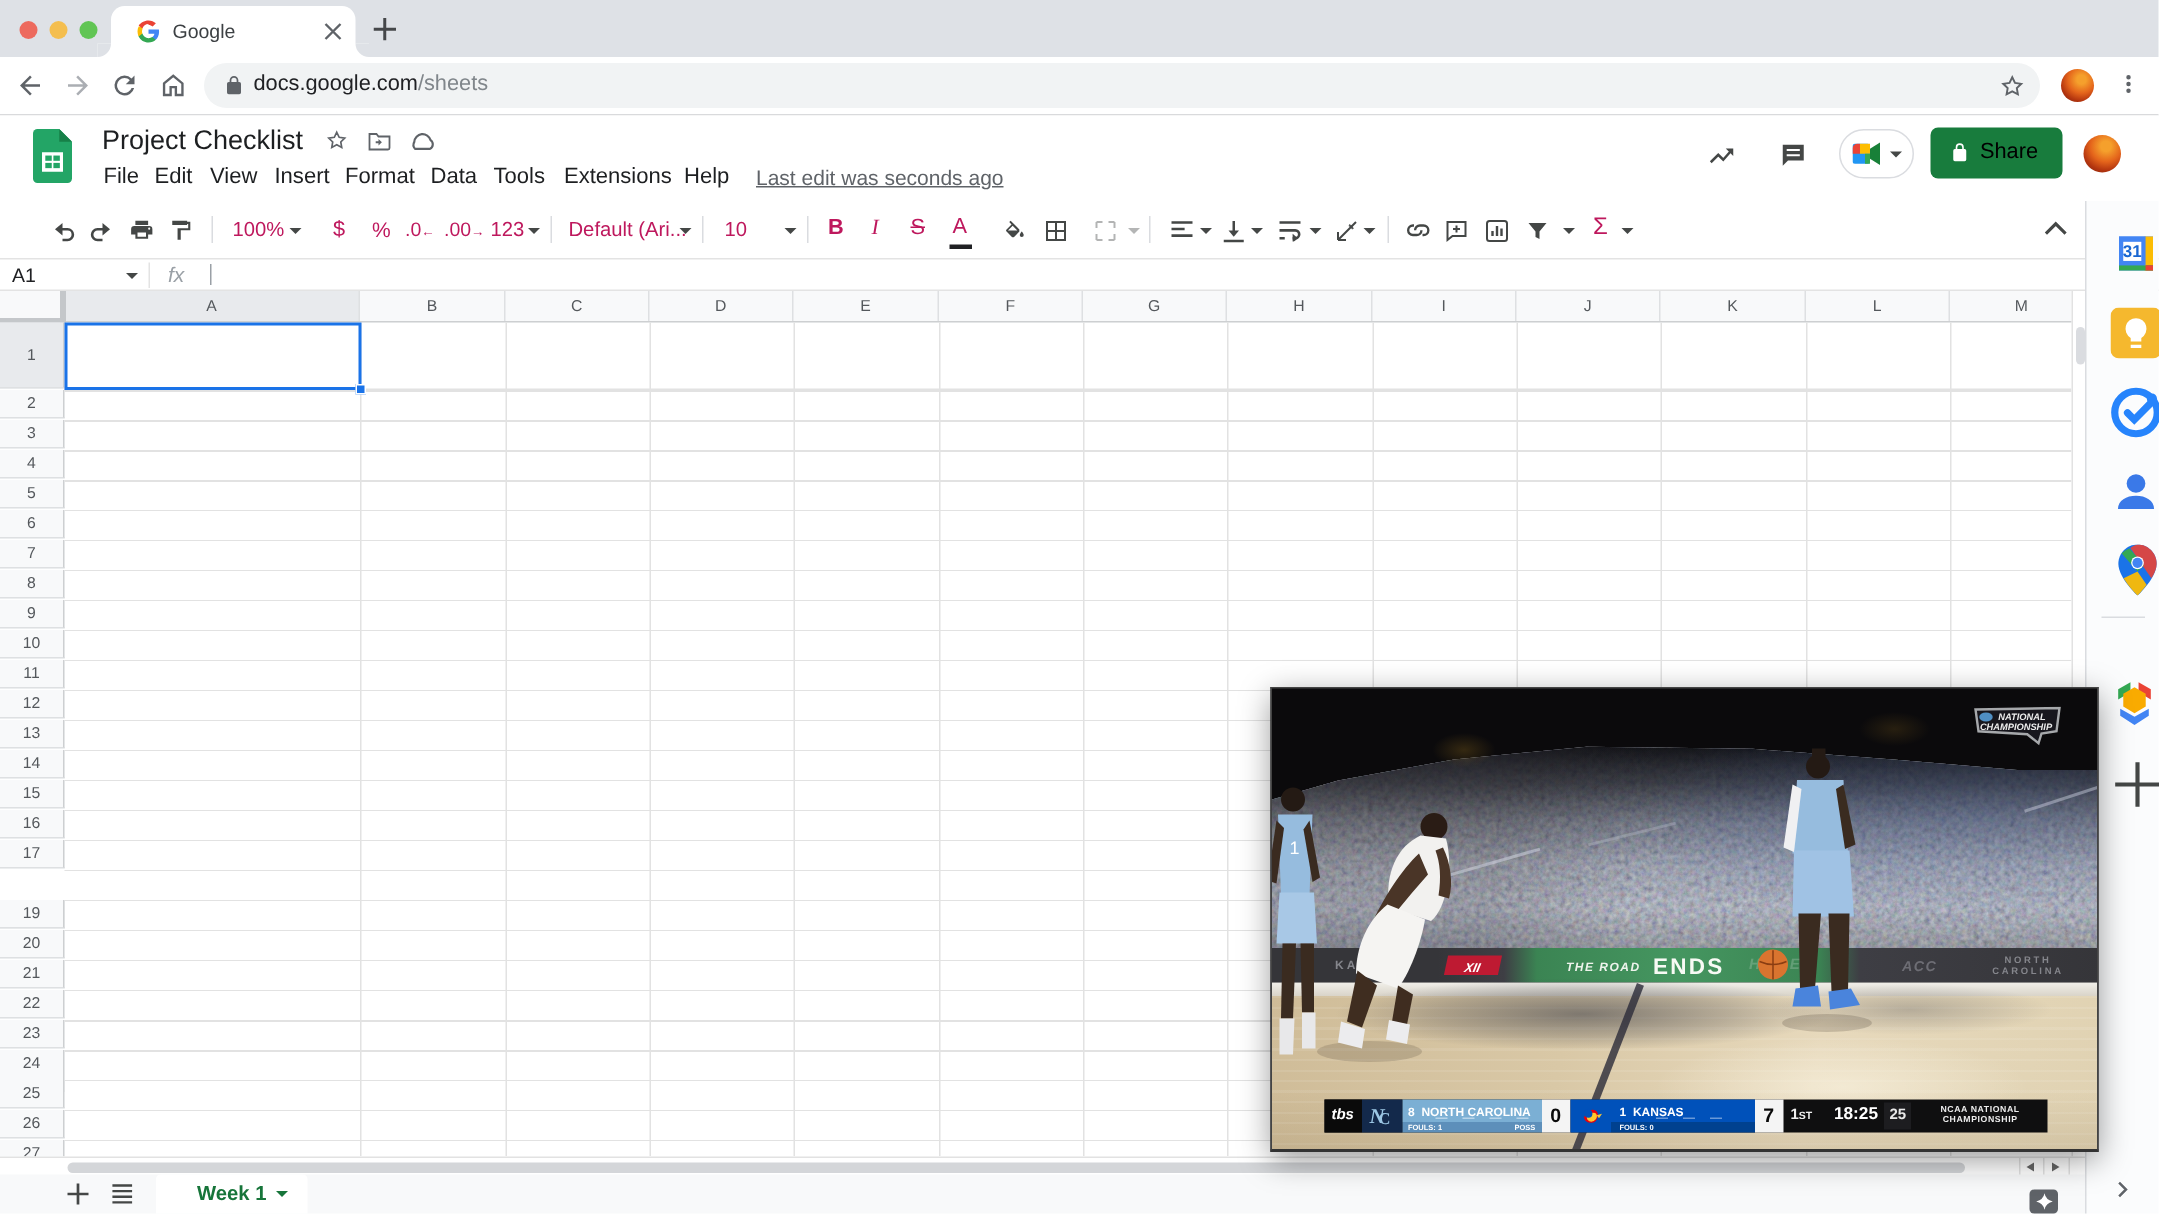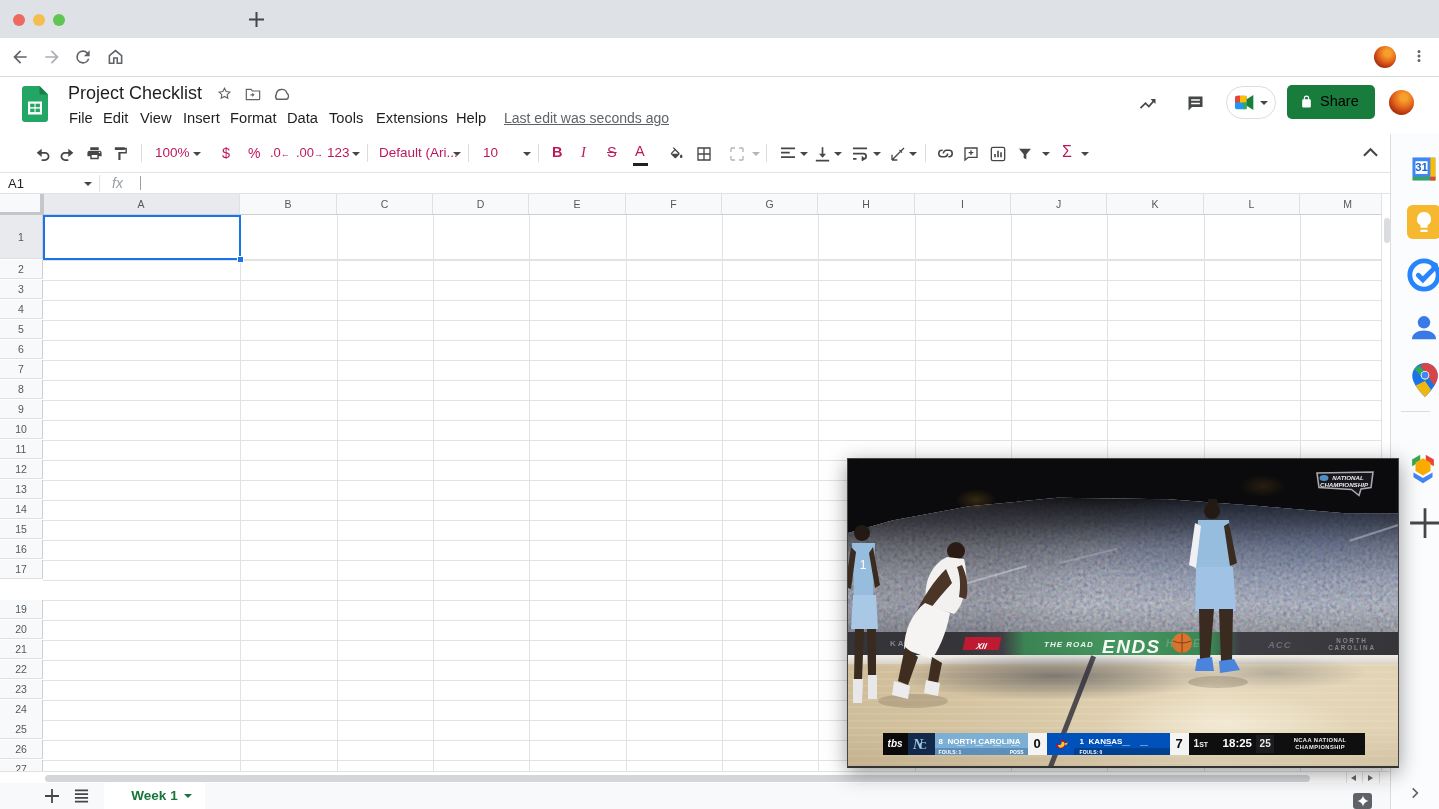--- a/index.html
+++ b/index.html
@@ -60,38 +60,59 @@
   #video { left:847px; top:458px; width:552px; height:310px; background:#0B0A0C; overflow:hidden;
     box-shadow:0 5px 20px rgba(0,0,0,.4); z-index:50; border:1px solid #444; border-bottom:2px solid #333; }
 </style>
 </head>
 <body>
 
 <div class="abs" id="tabstrip">
   <div class="tl" style="left:13px;background:#ED6A5E;"></div>
   <div class="tl" style="left:33px;background:#F4BE4F;"></div>
   <div class="tl" style="left:53px;background:#61C554;"></div>
+  <div id="tab">
+    <svg style="position:absolute;left:17px;top:9px" width="16" height="16" viewBox="0 0 48 48">
+      <path fill="#4285F4" d="M45.12 24.5c0-1.56-.14-3.06-.4-4.5H24v8.51h11.84c-.51 2.75-2.06 5.08-4.39 6.64v5.52h7.11c4.16-3.83 6.56-9.47 6.56-16.17z"></path>
+      <path fill="#34A853" d="M24 46c5.94 0 10.92-1.97 14.56-5.33l-7.11-5.52c-1.97 1.32-4.49 2.1-7.45 2.1-5.73 0-10.58-3.87-12.31-9.07H4.34v5.7C7.96 41.07 15.4 46 24 46z"></path>
+      <path fill="#FBBC05" d="M11.69 28.18C11.25 26.86 11 25.45 11 24s.25-2.86.69-4.18v-5.7H4.34C2.85 17.09 2 20.45 2 24c0 3.55.85 6.91 2.34 9.88l7.35-5.7z"></path>
+      <path fill="#EA4335" d="M24 10.75c3.23 0 6.13 1.11 8.41 3.29l6.31-6.31C34.91 4.18 29.93 2 24 2 15.4 2 7.96 6.93 4.34 12.12l7.35 5.7c1.73-5.2 6.58-9.07 12.31-9.07z"></path>
+    </svg>
+    <span style="position:absolute;left:41px;top:9px;font-size:13px;color:#3C4043;">Google</span>
+    <svg style="position:absolute;left:141px;top:10px" width="14" height="14" viewBox="0 0 14 14">
+      <path d="M2 2 L12 12 M12 2 L2 12" stroke="#5F6368" stroke-width="1.6"></path>
+    </svg>
+  </div>
   <svg style="position:absolute;left:249px;top:12px" width="15" height="15" viewBox="0 0 15 15">
     <path d="M7.5 0 V15 M0 7.5 H15" stroke="#45474a" stroke-width="2"></path>
   </svg>
 </div>
 
 <div class="abs" id="ctoolbar">
   <svg class="cicon" style="left:10px;top:9px" width="20" height="20" viewBox="0 0 24 24">
     <path d="M20 11H7.8l5.6-5.6L12 4l-8 8 8 8 1.4-1.4L7.8 13H20v-2z" fill="#5F6368"></path>
   </svg>
   <svg class="cicon" style="left:42px;top:9px" width="20" height="20" viewBox="0 0 24 24">
     <path d="M4 11h12.2l-5.6-5.6L12 4l8 8-8 8-1.4-1.4 5.6-5.6H4v-2z" fill="#ABAEB3"></path>
   </svg>
   <svg class="cicon" style="left:73px;top:9px" width="20" height="20" viewBox="0 0 24 24">
     <path fill="#5F6368" d="M17.65 6.35A7.96 7.96 0 0 0 12 4a8 8 0 1 0 7.73 10h-2.08A6 6 0 1 1 12 6c1.66 0 3.14.69 4.22 1.78L13 11h7V4l-2.35 2.35z"></path>
   </svg>
   <svg class="cicon" style="left:105px;top:8px" width="21" height="21" viewBox="0 0 24 24">
     <path fill="none" stroke="#5F6368" stroke-width="1.8" d="M5 11 12 5.2 19 11v8.8h-5v-6h-4v6H5z"></path>
   </svg>
+  <div id="omnibox">
+    <svg style="position:absolute;left:13px;top:8px" width="14" height="14" viewBox="0 0 24 24">
+      <path fill="#5F6368" d="M18 8h-1V6a5 5 0 0 0-10 0v2H6a2 2 0 0 0-2 2v10a2 2 0 0 0 2 2h12a2 2 0 0 0 2-2V10a2 2 0 0 0-2-2zM9 6a3 3 0 0 1 6 0v2H9V6z"></path>
+    </svg>
+    <span style="position:absolute;left:33px;top:6px;font-size:14.5px;color:#202124;">docs.google.com<span style="color:#80868B;">/sheets</span></span>
+    <svg style="position:absolute;left:1197px;top:7px" width="17" height="17" viewBox="0 0 24 24">
+      <path fill="none" stroke="#5F6368" stroke-width="1.8" d="M12 3.5l2.6 5.3 5.9.9-4.2 4.1 1 5.8-5.3-2.8-5.3 2.8 1-5.8L3.5 9.7l5.9-.9z"></path>
+    </svg>
+  </div>
   <div style="position:absolute;left:1374px;top:8px;width:22px;height:22px;border-radius:50%;
     background:radial-gradient(circle at 62% 32%, #f5a02c 0 15%, #e4641b 45%, #b3350f 70%, #74200d 100%);"></div>
   <svg class="cicon" style="left:1410px;top:9px" width="18" height="18" viewBox="0 0 24 24">
     <path fill="#5F6368" d="M12 8a2 2 0 1 0 0-4 2 2 0 0 0 0 4zm0 6a2 2 0 1 0 0-4 2 2 0 0 0 0 4zm0 6a2 2 0 1 0 0-4 2 2 0 0 0 0 4z"></path>
   </svg>
 </div>
 
 <div class="abs" id="sheader">
   <svg style="position:absolute;left:22px;top:9px" width="26" height="36" viewBox="0 0 26 36">
     <path fill="#23A566" d="M3 0h14.5L26 8.5V33a3 3 0 0 1-3 3H3a3 3 0 0 1-3-3V3a3 3 0 0 1 3-3z"></path>
@@ -414,21 +435,21 @@
   <div style="position:absolute;left:108px;top:116px;width:72px;height:2px;background:rgba(205,210,222,.55);transform:rotate(-16deg);"></div>
   <div style="position:absolute;left:500px;top:70px;width:70px;height:2px;background:rgba(195,200,215,.5);transform:rotate(-18deg);"></div>
   <div style="position:absolute;left:210px;top:96px;width:60px;height:2px;background:rgba(185,192,205,.35);transform:rotate(-14deg);"></div>
 
   <div style="position:absolute;left:0;top:173px;width:552px;height:23px;
     background:linear-gradient(90deg, #353539 0 20%, #3e3e44 28%, #3B8453 32%, #459660 49%, #3B8453 66%, #3e3e44 71%, #353539 100%);">
     <span style="position:absolute;left:42px;top:7px;font-size:8px;font-weight:bold;color:#85868c;letter-spacing:2px;">KANSAS</span>
     <div style="position:absolute;left:116px;top:4.5px;width:36px;height:13px;background:#BE1A32;transform:skewX(-12deg);text-align:center;line-height:13px;">
       <span style="font-size:8.5px;font-weight:bold;color:#fff;font-style:italic;">XII</span></div>
     <span style="position:absolute;left:196px;top:7.5px;font-size:8px;font-weight:bold;font-style:italic;color:#eef3ec;letter-spacing:1px;">THE ROAD</span>
-    <span style="position:absolute;left:254px;top:3.5px;font-size:19px;font-weight:bold;font-style:italic;color:#f7faf4;letter-spacing:1.5px;">ENDS</span>
+    <span style="position:absolute;left:254px;top:3.5px;font-size:15px;font-weight:bold;color:#f7faf4;letter-spacing:1.5px;">ENDS</span>
     <span style="position:absolute;left:318px;top:6px;font-size:10px;font-weight:bold;font-style:italic;color:rgba(235,242,235,.22);letter-spacing:2px;">HERE</span>
     <span style="position:absolute;left:420px;top:6.5px;font-size:9.5px;font-weight:bold;font-style:italic;color:#6d6d74;letter-spacing:1px;">ACC</span>
     <div style="position:absolute;left:462px;top:4.5px;width:84px;font-size:6.3px;font-weight:bold;color:#85868c;letter-spacing:1.8px;text-align:center;line-height:7px;">NORTH<br>CAROLINA</div>
   </div>
 
   <div style="position:absolute;left:0;top:196px;width:552px;height:9px;background:linear-gradient(to bottom,#F1EFE9,#D9D4C9);"></div>
 
   <div style="position:absolute;left:0;top:205px;width:552px;height:105px;
     background:linear-gradient(100deg, #CFBC98 0%, #D9C8A6 35%, #E7D9BC 65%, #E0D2B2 100%);">
     <div style="position:absolute;inset:0;background:repeating-linear-gradient(to bottom, rgba(255,255,255,.09) 0 1.5px, transparent 1.5px 7px);"></div>

